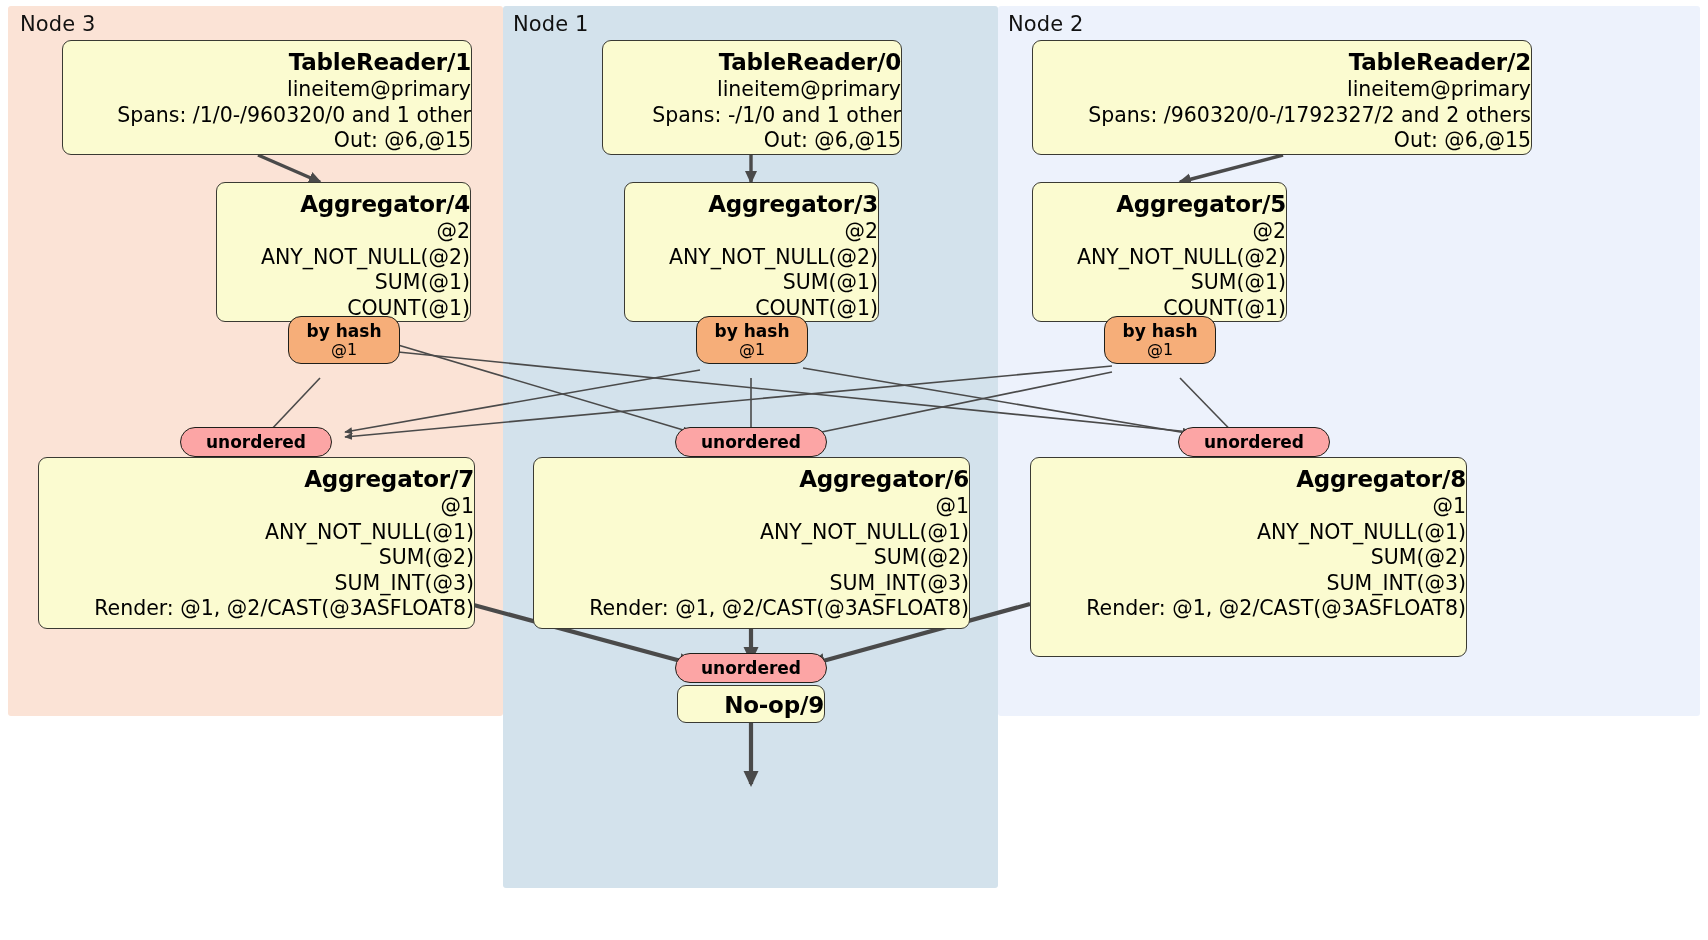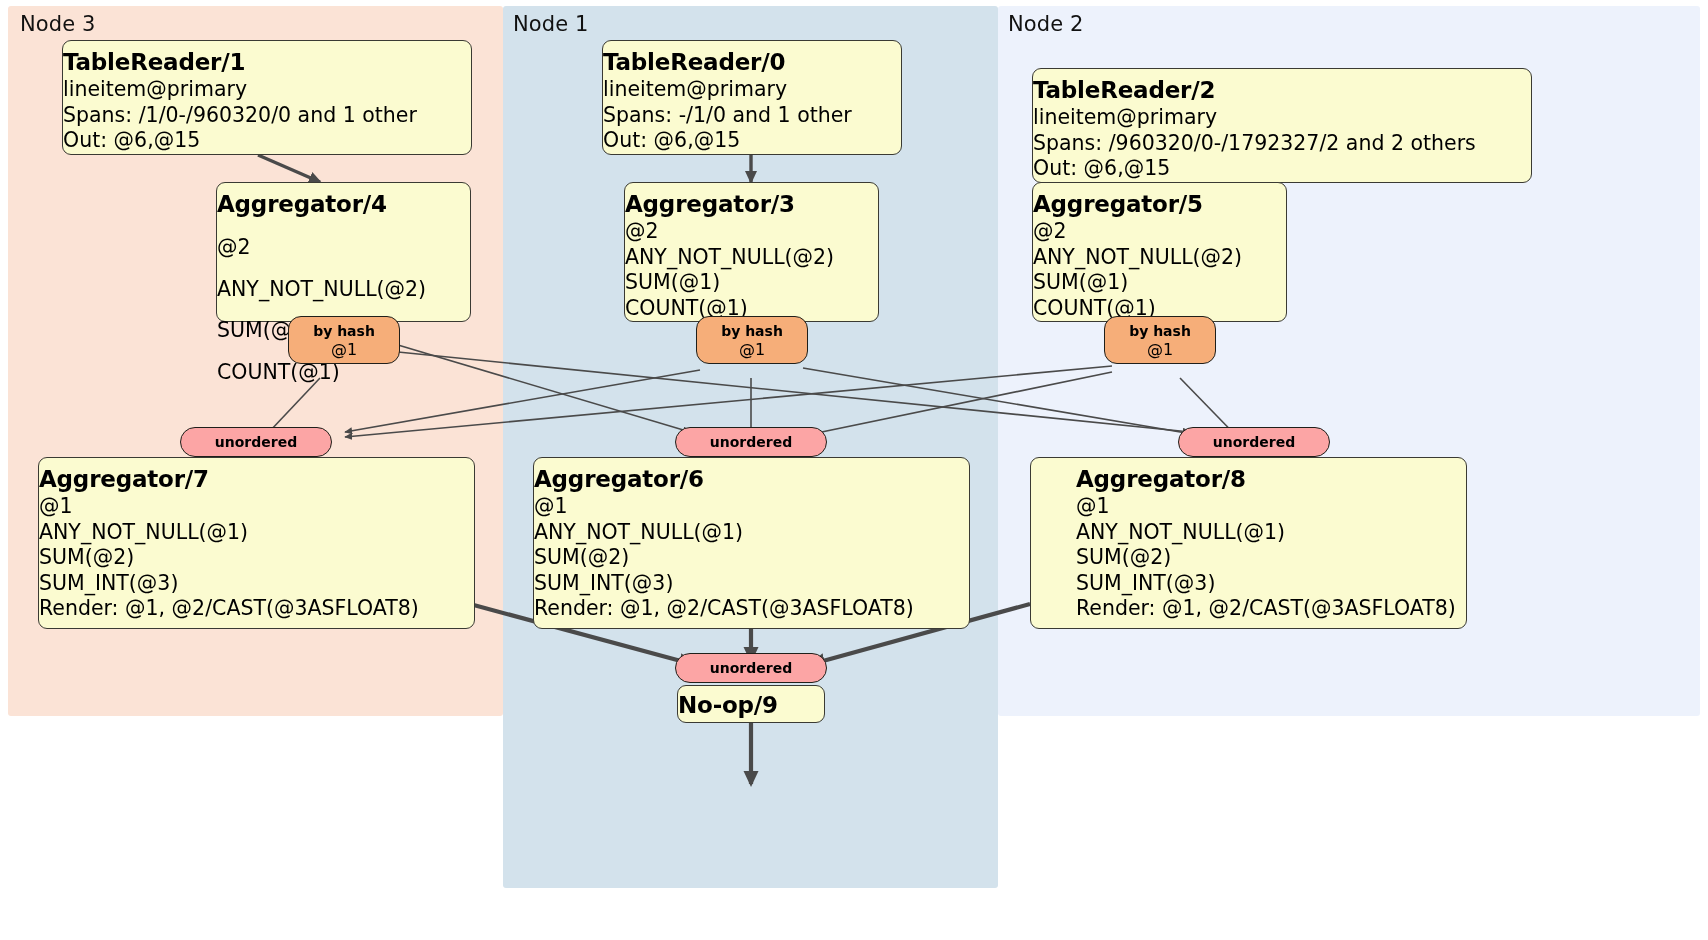--- a/index.html
+++ b/index.html
@@ -12,33 +12,33 @@
   .node-panel{
     position:absolute;border-radius:3px;
   }
   .node-label{
     position:absolute;font-size:21px;color:#111;letter-spacing:.1px;
     white-space:nowrap;
   }
   .box{
     position:absolute;box-sizing:border-box;
     background:#fbfbd0;border:1.6px solid #3a3a33;border-radius:9px;
-    display:flex;flex-direction:column;align-items:flex-start;justify-content:flex-start;
+    display:flex;flex-direction:column;align-items:flex-end;justify-content:flex-start;
     padding-top:6px;
     font-size:20.5px;line-height:25.5px;color:#000;text-align:center;
   }
   .box .title{font-weight:bold;font-size:23px;line-height:30px;letter-spacing:-.2px;}
   .box .line{white-space:nowrap;}
   .pill{
     position:absolute;box-sizing:border-box;
     border:1.8px solid #1f1f1a;border-radius:16px;
     display:flex;flex-direction:column;align-items:center;justify-content:center;
     font-size:17px;line-height:20px;color:#000;text-align:center;
   }
-  .pill .ptitle{font-weight:bold;font-size:14px;line-height:19px;}
+  .pill .ptitle{font-weight:bold;font-size:17px;line-height:19px;}
   .pill .psub{font-size:16px;line-height:18px;}
   .pill.hash{background:#f6ae79;border-radius:13px;}
   .pill.unord{background:#fca5a5;border-radius:17px;}
   svg#edges{position:absolute;left:0;top:0;width:1708px;height:940px;pointer-events:none;}
   .ln{stroke:#4a4a4a;fill:none;}
   .thin{stroke-width:1.6px;}
   .thick{stroke-width:4.2px;}
   .med{stroke-width:3.4px;}
 </style>
 </head>
@@ -97,28 +97,28 @@
     <div class="line">Out: @6,@15</div>
   </div>
 
   <div class="box" style="left:602px;top:40px;width:300px;height:115px;">
     <div class="title">TableReader/0</div>
     <div class="line">lineitem@primary</div>
     <div class="line">Spans: -/1/0 and 1 other</div>
     <div class="line">Out: @6,@15</div>
   </div>
 
-  <div class="box" style="left:1032px;top:40px;width:500px;height:115px;margin-top:28px;">
+  <div class="box" style="left:1032px;top:40px;width:500px;height:115px;">
     <div class="title">TableReader/2</div>
     <div class="line">lineitem@primary</div>
     <div class="line">Spans: /960320/0-/1792327/2 and 2 others</div>
     <div class="line">Out: @6,@15</div>
   </div>
 
-  <div class="box" style="left:216px;top:182px;width:255px;height:140px;gap:16px;">
+  <div class="box" style="left:216px;top:182px;width:255px;height:140px;">
     <div class="title">Aggregator/4</div>
     <div class="line">@2</div>
     <div class="line">ANY_NOT_NULL(@2)</div>
     <div class="line">SUM(@1)</div>
     <div class="line">COUNT(@1)</div>
   </div>
 
   <div class="box" style="left:624px;top:182px;width:255px;height:140px;">
     <div class="title">Aggregator/3</div>
     <div class="line">@2</div>
@@ -169,21 +169,21 @@
 
   <div class="box" style="left:533px;top:457px;width:437px;height:172px;">
     <div class="title">Aggregator/6</div>
     <div class="line">@1</div>
     <div class="line">ANY_NOT_NULL(@1)</div>
     <div class="line">SUM(@2)</div>
     <div class="line">SUM_INT(@3)</div>
     <div class="line">Render: @1, @2/CAST(@3ASFLOAT8)</div>
   </div>
 
-  <div class="box" style="left:1030px;top:457px;width:437px;height:172px;padding-left:45px;">
+  <div class="box" style="left:1030px;top:457px;width:437px;height:200px;padding-left:45px;">
     <div class="title">Aggregator/8</div>
     <div class="line">@1</div>
     <div class="line">ANY_NOT_NULL(@1)</div>
     <div class="line">SUM(@2)</div>
     <div class="line">SUM_INT(@3)</div>
     <div class="line">Render: @1, @2/CAST(@3ASFLOAT8)</div>
   </div>
 
   <div class="pill unord" style="left:675px;top:653px;width:152px;height:30px;">
     <div class="ptitle">unordered</div>

